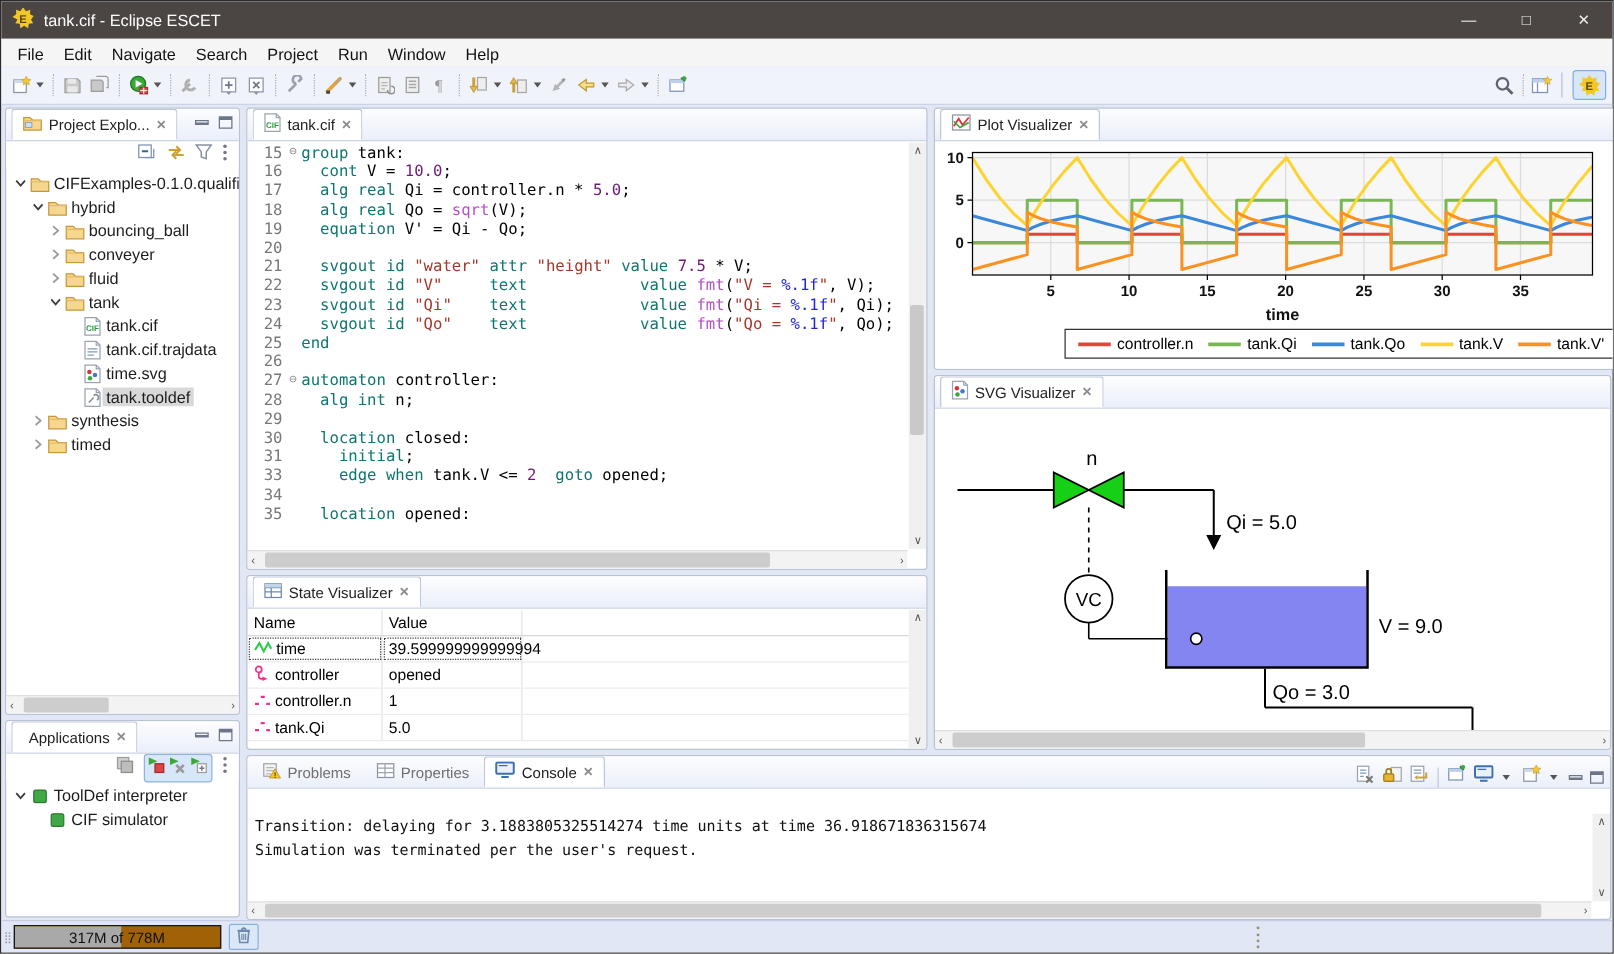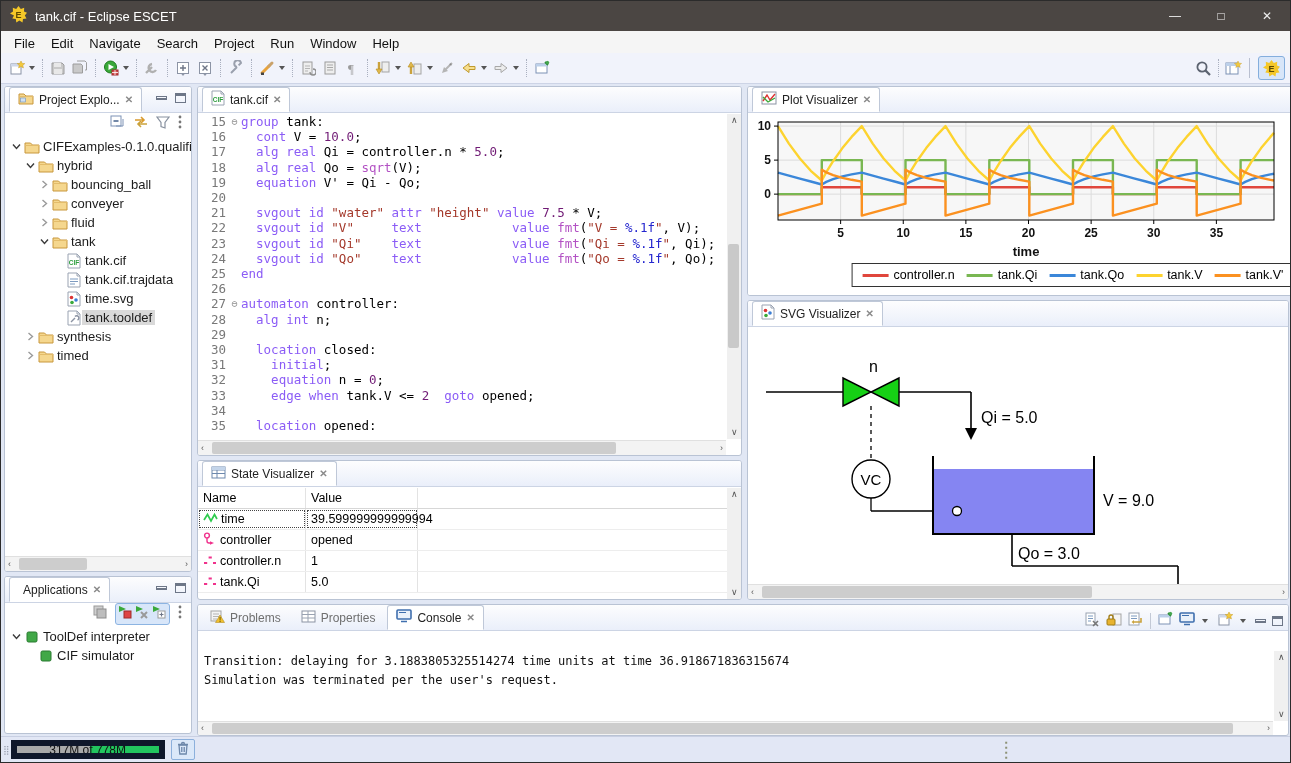--- a/index.html
+++ b/index.html
@@ -48,21 +48,21 @@
   .vscroll{position:absolute;width:14px;background:#f0f0f0;}
   .vthumb{position:absolute;left:1px;width:11px;background:#c9c9c9;border-radius:2px;}
   .sarrow{position:absolute;color:#555;font-size:9px;line-height:9px;}
   
   .codearea{position:absolute;top:27px;left:0;right:15px;bottom:16px;overflow:hidden;
     font-family:"DejaVu Sans Mono",monospace;font-size:12.5px;line-height:15.2px;}
   .cline{display:flex;white-space:pre;}
   .lnum{width:30px;text-align:right;color:#787878;flex:none;padding-right:2px;}
   .fold{width:13px;color:#8f8f8f;flex:none;text-align:center;font-size:10px;}
   .ctext{white-space:pre;color:#000;}
-  .kw{color:#8b5cf6;}
+  .kw{color:#0f766e;}
   .str{color:#a4392b;}
   .num{color:#701a75;}
   .fn{color:#b352c4;}
   .fs{color:#2426cf;}
   
   .stable{position:absolute;top:27px;left:0;right:14px;bottom:0;font-size:12.5px;}
   .srow{display:flex;height:21px;align-items:center;border-bottom:1px solid #ededed;}
   .srow.hdr{border-bottom:1px solid #d7d7d7;font-size:12.5px;color:#000;}
   .sc-name{width:108px;padding-left:5px;display:flex;align-items:center;gap:3px;border-right:1px solid #e3e3e3;height:100%;}
   .sc-val{width:112px;padding-left:5px;border-right:1px solid #e3e3e3;height:100%;display:flex;align-items:center;}
@@ -72,21 +72,21 @@
   .legend{position:absolute;left:50%;transform:translateX(-50%);bottom:8px;display:flex;align-items:center;
     gap:12px;border:1px solid #333;background:#fff;padding:4px 10px;font-size:12.5px;white-space:nowrap;}
   .legline{display:inline-block;width:26px;height:3px;margin-right:5px;vertical-align:middle;}
   
   .chead{font-size:12px;color:#000;padding:4px 6px 3px;border-bottom:1px solid #d9d9d9;white-space:nowrap;}
   .cbody{font-family:"DejaVu Sans Mono",monospace;font-size:12px;line-height:19px;padding:2px 6px;color:#111;white-space:pre;}
   
   .statusbar{position:absolute;left:0;right:0;bottom:0;height:26px;background:#e2e7f5;border-top:1px solid #c8cfe2;
     display:flex;align-items:center;font-size:12px;color:#222;}
   .grip{color:#9aa0b0;font-size:9px;letter-spacing:-2px;margin:0 3px 0 2px;}
-  .heap{position:relative;width:154px;height:19px;background:#22c55e;border:6px solid #0f172a;overflow:hidden;}
+  .heap{position:relative;width:166px;height:19px;background:#a16207;border:1px solid #0f172a;overflow:hidden;}
   .heapfill{position:absolute;left:0;top:0;bottom:0;width:52%;background:#a9a9a9;}
   .heaptext{position:absolute;inset:0;display:flex;align-items:center;justify-content:center;font-size:12px;color:#111;}
   .trashbtn{width:24px;height:21px;margin-left:6px;border:1px solid #8cb0dc;background:#dbe8f9;border-radius:2px;
     display:flex;align-items:center;justify-content:center;}
   .dots{position:absolute;left:1004px;top:3px;color:#8d9276;font-size:8px;line-height:5px;text-align:center;}
 </style>
 </head>
 <body>
 
 <div class="window">
@@ -565,21 +565,20 @@
           <div class="cline"><span class="lnum">22</span><span class="fold"></span><span class="ctext"><span class="pl">  </span><span class="kw">svgout</span><span class="pl"> </span><span class="kw">id</span><span class="pl"> </span><span class="str">"V"</span><span class="pl">     </span><span class="kw">text</span><span class="pl">            </span><span class="kw">value</span><span class="pl"> </span><span class="fn">fmt</span><span class="pl">(</span><span class="str">"V = </span><span class="fs">%.1f</span><span class="str">"</span><span class="pl">, V);</span></span></div>
           <div class="cline"><span class="lnum">23</span><span class="fold"></span><span class="ctext"><span class="pl">  </span><span class="kw">svgout</span><span class="pl"> </span><span class="kw">id</span><span class="pl"> </span><span class="str">"Qi"</span><span class="pl">    </span><span class="kw">text</span><span class="pl">            </span><span class="kw">value</span><span class="pl"> </span><span class="fn">fmt</span><span class="pl">(</span><span class="str">"Qi = </span><span class="fs">%.1f</span><span class="str">"</span><span class="pl">, Qi);</span></span></div>
           <div class="cline"><span class="lnum">24</span><span class="fold"></span><span class="ctext"><span class="pl">  </span><span class="kw">svgout</span><span class="pl"> </span><span class="kw">id</span><span class="pl"> </span><span class="str">"Qo"</span><span class="pl">    </span><span class="kw">text</span><span class="pl">            </span><span class="kw">value</span><span class="pl"> </span><span class="fn">fmt</span><span class="pl">(</span><span class="str">"Qo = </span><span class="fs">%.1f</span><span class="str">"</span><span class="pl">, Qo);</span></span></div>
           <div class="cline"><span class="lnum">25</span><span class="fold"></span><span class="ctext"><span class="kw">end</span></span></div>
           <div class="cline"><span class="lnum">26</span><span class="fold"></span><span class="ctext">&nbsp;</span></div>
           <div class="cline"><span class="lnum">27</span><span class="fold">⊖</span><span class="ctext"><span class="kw">automaton</span><span class="pl"> controller:</span></span></div>
           <div class="cline"><span class="lnum">28</span><span class="fold"></span><span class="ctext"><span class="pl">  </span><span class="kw">alg</span><span class="pl"> </span><span class="kw">int</span><span class="pl"> n;</span></span></div>
           <div class="cline"><span class="lnum">29</span><span class="fold"></span><span class="ctext">&nbsp;</span></div>
           <div class="cline"><span class="lnum">30</span><span class="fold"></span><span class="ctext"><span class="pl">  </span><span class="kw">location</span><span class="pl"> closed:</span></span></div>
           <div class="cline"><span class="lnum">31</span><span class="fold"></span><span class="ctext"><span class="pl">    </span><span class="kw">initial</span><span class="pl">;</span></span></div>
-          <div class="cline"><span class="lnum">32</span><span class="fold"></span><span class="ctext"><span class="pl">    </span><span class="kw">equation</span><span class="pl"> n = </span><span class="num">0</span><span class="pl">;</span></span></div>
           <div class="cline"><span class="lnum">33</span><span class="fold"></span><span class="ctext"><span class="pl">    </span><span class="kw">edge</span><span class="pl"> </span><span class="kw">when</span><span class="pl"> tank.V &lt;= </span><span class="num">2</span><span class="pl">  </span><span class="kw">goto</span><span class="pl"> opened;</span></span></div>
           <div class="cline"><span class="lnum">34</span><span class="fold"></span><span class="ctext">&nbsp;</span></div>
           <div class="cline"><span class="lnum">35</span><span class="fold"></span><span class="ctext"><span class="pl">  </span><span class="kw">location</span><span class="pl"> opened:</span></span></div>
         </div>
       <div class="vscroll" style="top:27px;bottom:16px;right:0;">
         <span class="sarrow" style="left:4px;top:2px;">∧</span>
         <span class="sarrow" style="left:4px;bottom:2px;">∨</span>
         <div class="vthumb" style="top:40%;height:32%;"></div>
       </div>
       <div class="hscroll" style="left:0;right:15px;bottom:0;">

